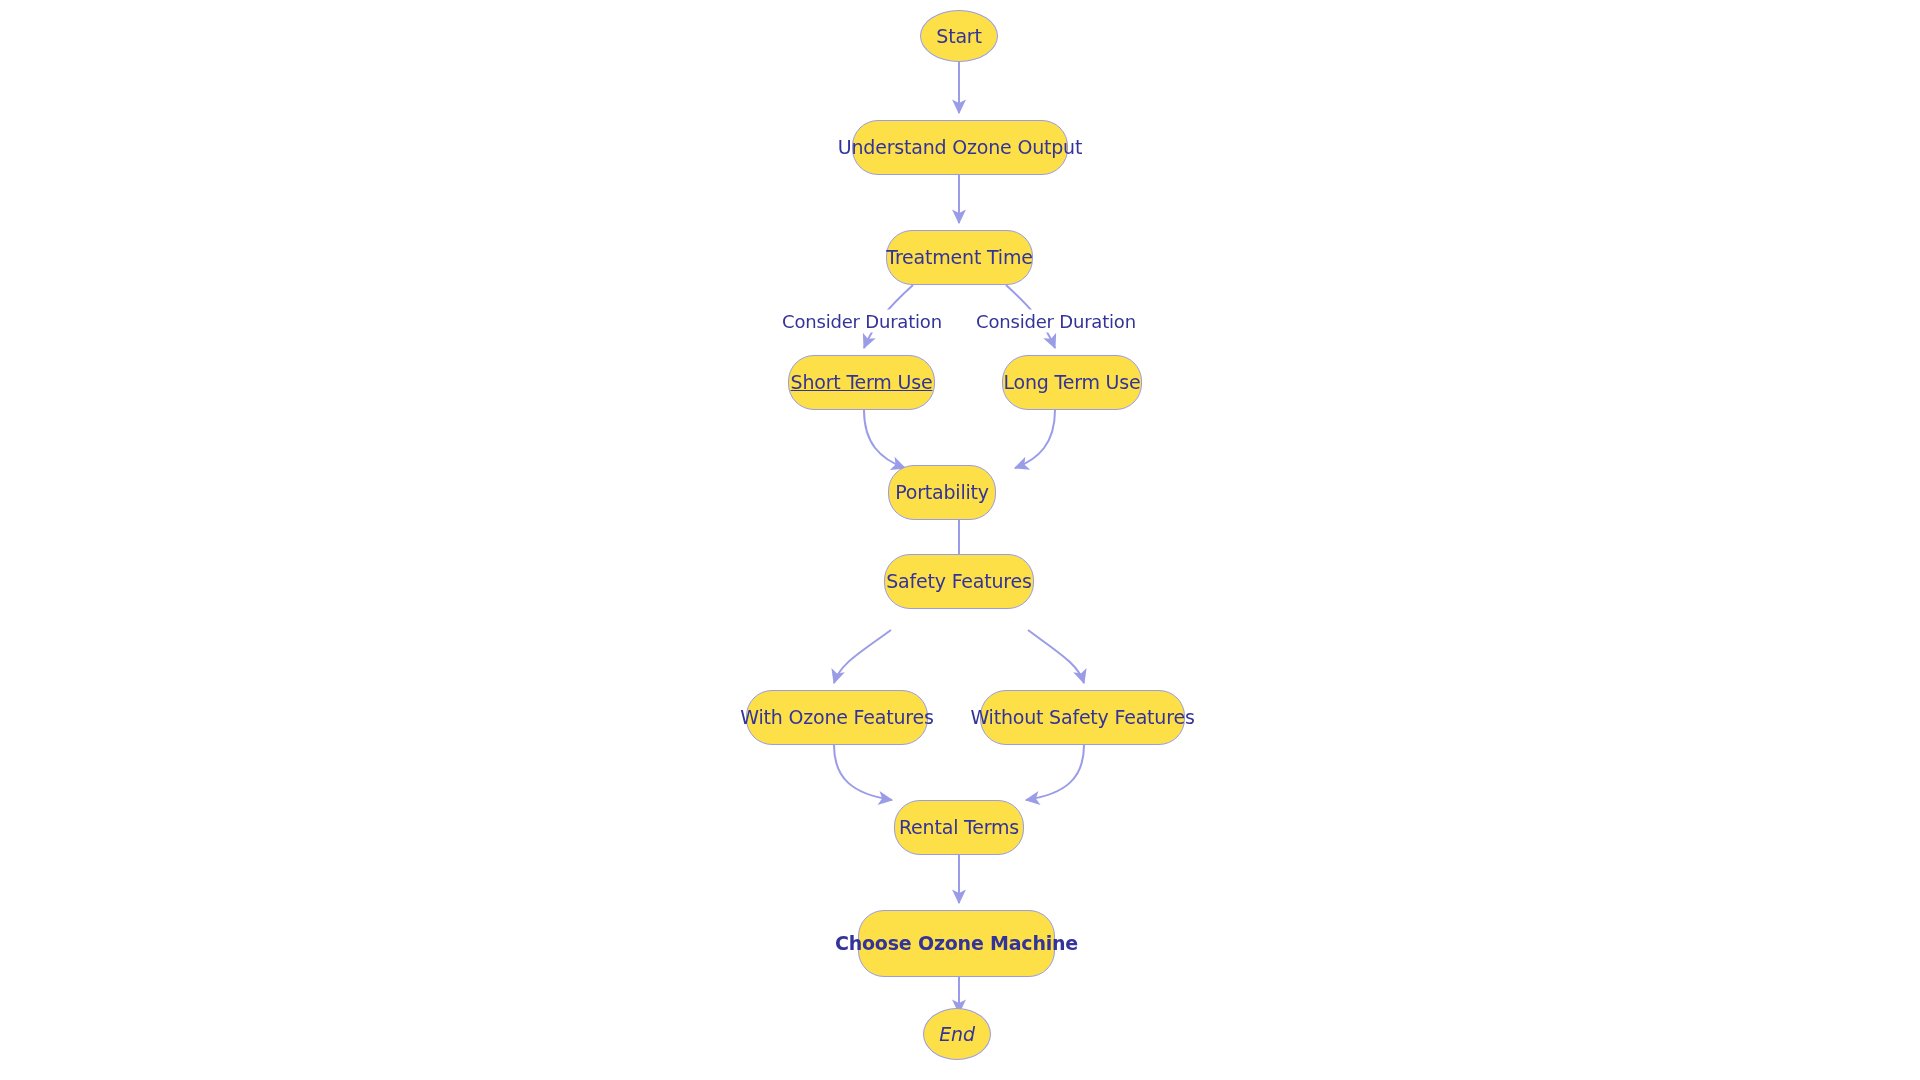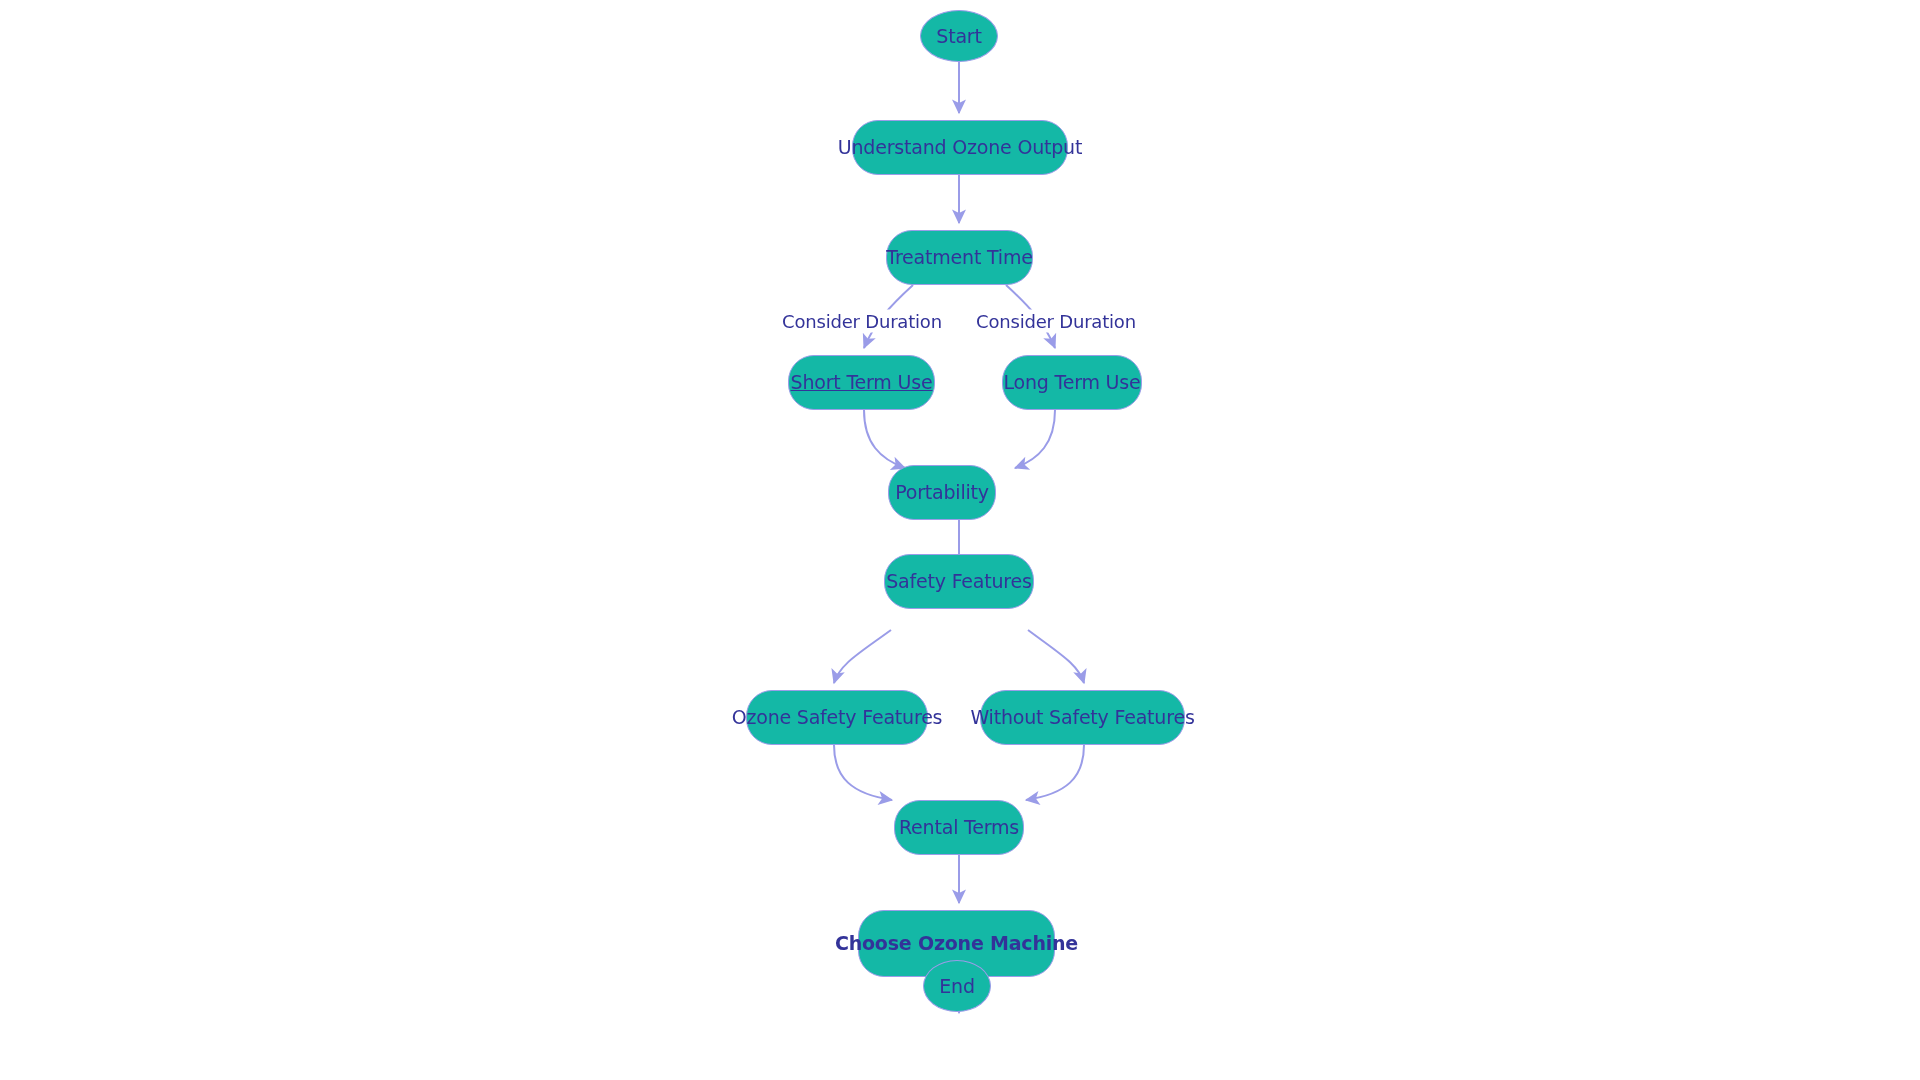--- a/index.html
+++ b/index.html
@@ -25,21 +25,21 @@
     top: 0;
     width: 1920px;
     height: 1080px;
   }
   .node {
     position: absolute;
     box-sizing: border-box;
     display: flex;
     align-items: center;
     justify-content: center;
-    background: #14b8a6;
+    background: #fde047;
     border: 1.4px solid #9a9ce8;
     color: #333399;
     font-size: 19px;
     font-family: "DejaVu Sans", sans-serif;
     letter-spacing: -0.2px;
     white-space: nowrap;
     z-index: 2;
   }
   .node.pill {
     border-radius: 26px;
@@ -108,32 +108,32 @@
       <div class="node pill" style="left: 1002px; top: 355px; width: 140px; height: 55px;">
         <span class="node-label">Long Term Use</span>
       </div>
       <div class="node pill" style="left: 888px; top: 465px; width: 108px; height: 55px;">
         <span class="node-label">Portability</span>
       </div>
       <div class="node pill" style="left: 884px; top: 554px; width: 150px; height: 55px;">
         <span class="node-label">Safety Features</span>
       </div>
       <div class="node pill" style="left: 746px; top: 690px; width: 182px; height: 55px;">
-        <span class="node-label">Ozone Safety Features</span>
+        <span class="node-label">With Ozone Features</span>
       </div>
       <div class="node pill" style="left: 980px; top: 690px; width: 205px; height: 55px;">
         <span class="node-label">Without Safety Features</span>
       </div>
       <div class="node pill" style="left: 894px; top: 800px; width: 130px; height: 55px;">
         <span class="node-label">Rental Terms</span>
       </div>
       <div class="node pill" style="left: 858px; top: 910px; width: 197px; height: 67px; font-weight: bold;">
         <span class="node-label">Choose Ozone Machine</span>
       </div>
-      <div class="node terminal" style="left: 923px; top: 960px; width: 68px; height: 52px;">
+      <div class="node terminal" style="left: 923px; top: 1008px; width: 68px; height: 52px; font-style: italic;">
         <span class="node-label">End</span>
       </div>
     </div>
   <div id="edge-labels-group">
       <div class="edge-label" style="left: 862px; top: 321px;">Consider Duration</div>
       <div class="edge-label" style="left: 1056px; top: 321px;">Consider Duration</div>
     </div>
 
 </div>
 

